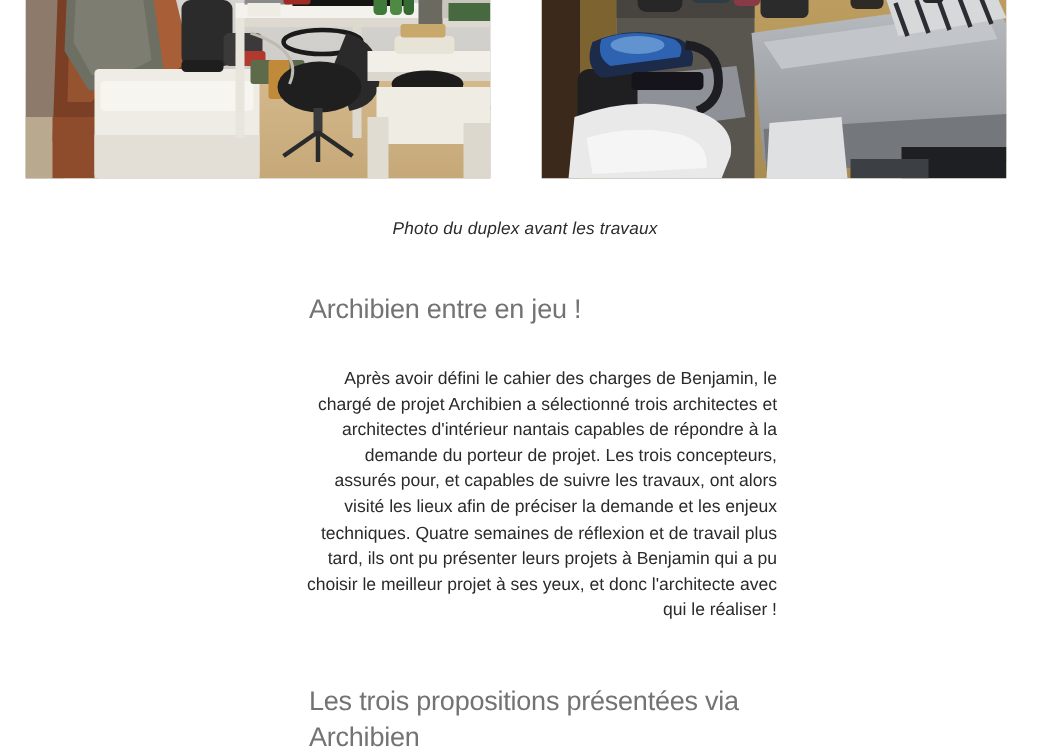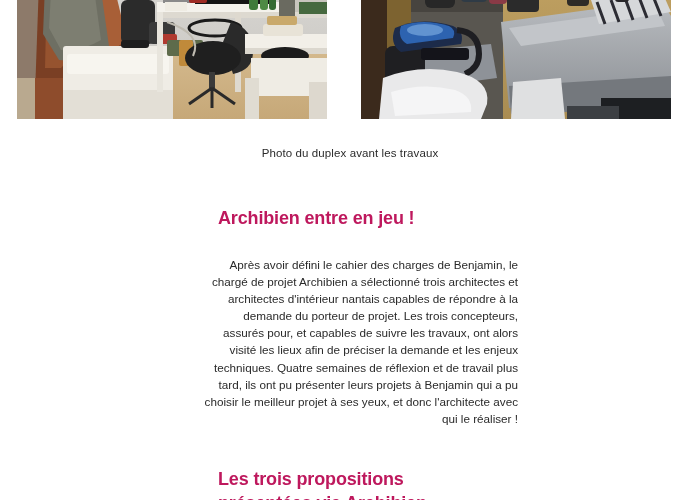--- a/index.html
+++ b/index.html
@@ -34,39 +34,40 @@
   .photo-left  { left: 17px;  width: 310px; }
   .photo-right { left: 361px; width: 310px; }
   .photo svg { display: block; width: 100%; height: 100%; }
 
   .caption {
     position: absolute;
     top: 146px;
     left: 0;
     width: 700px;
     text-align: center;
+    font-style: italic;
     font-size: 11.5px;
     line-height: 15px;
     color: #2b2b2b;
     letter-spacing: .1px;
   }
 
   
   .article {
     position: absolute;
     top: 190px;
     left: 202px;
     width: 316px;
   }
   h2 {
-    margin: 16px;
+    margin: 4px;
     font-size: 18px;
     line-height: 24px;
-    font-weight: bold;
-    color: #be185d;
+    font-weight: normal;
+    color: #737373;
     letter-spacing: -.15px;
   }
   .h-archibien { margin-bottom: 0; }
 
   p.body-text {
     margin: 26px 0 0 0;
     font-size: 11.7px;
     line-height: 17.1px;
     color: #2a2a2a;
     text-align: right;

